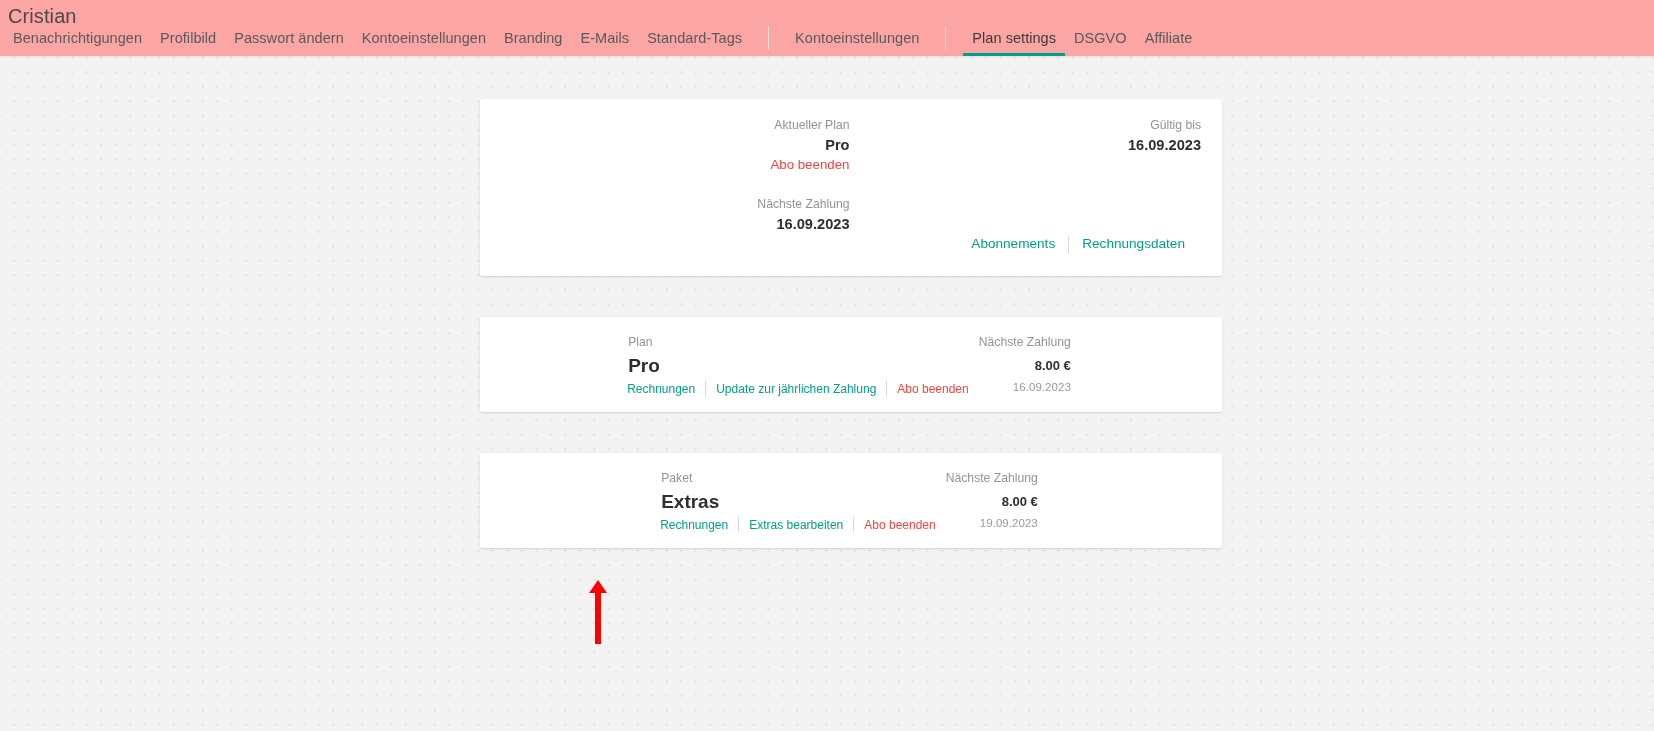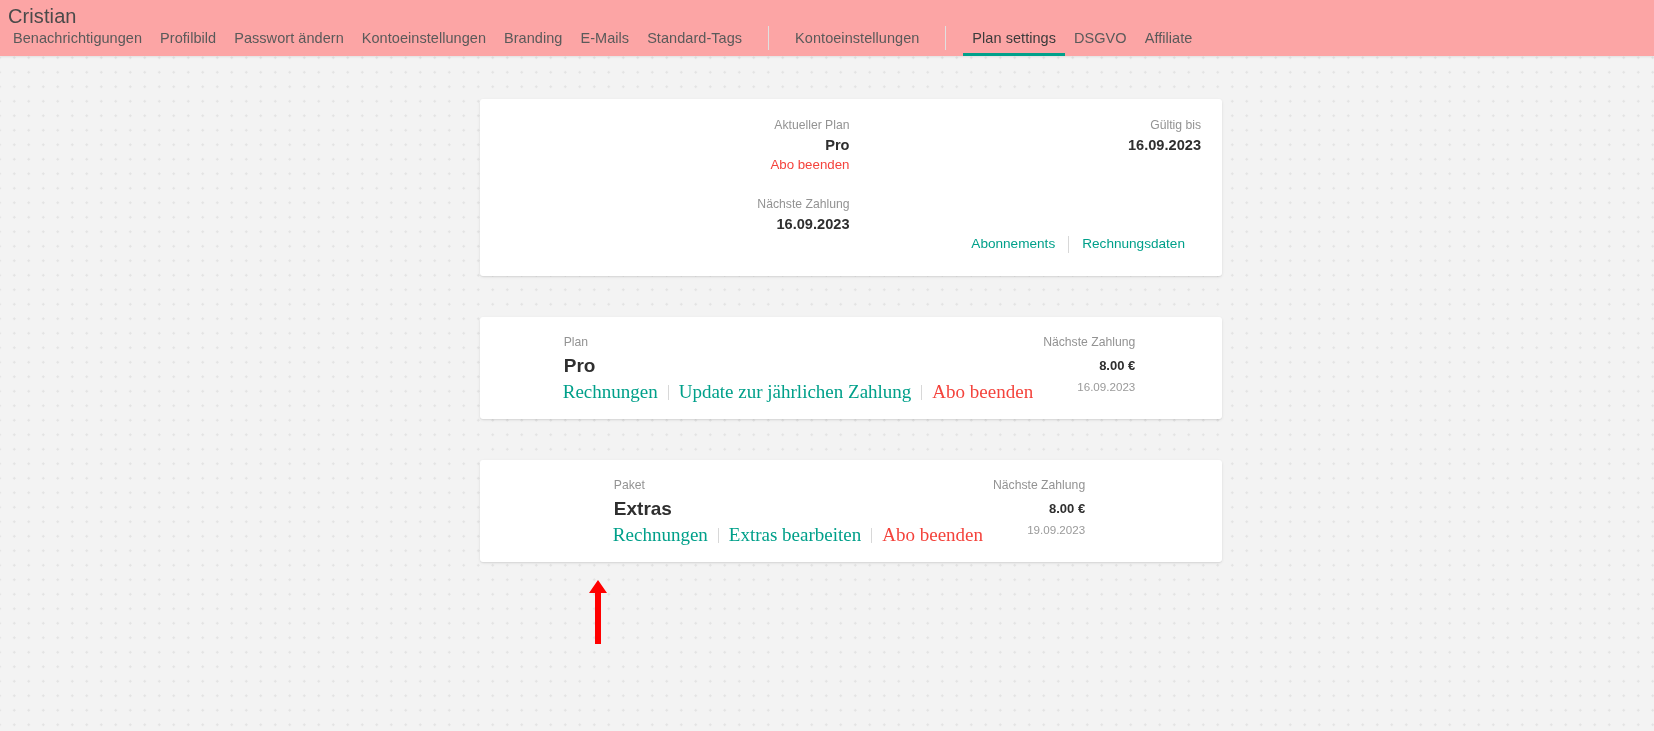--- a/index.html
+++ b/index.html
@@ -155,25 +155,24 @@
     line-height: 26px;
     margin-top: 1px;
     margin-bottom: 2px;
   }
   .linkrow {
     display: flex;
     align-items: center;
     margin-left: -1px;
   }
   .linkrow .lnk {
-    font-size: 19px;
+    font-size: 12px;
     color: #00a08a;
     cursor: pointer;
     padding-right: 10px;
-    font-family: Liberation Serif, serif;
   }
   .linkrow .lnk.red { color: #f4433c; }
   .linkrow .lsep {
     width: 1px;
     height: 15px;
     background: #d8d8d8;
     margin-right: 10px;
   }
   .row-right {
     text-align: right;

